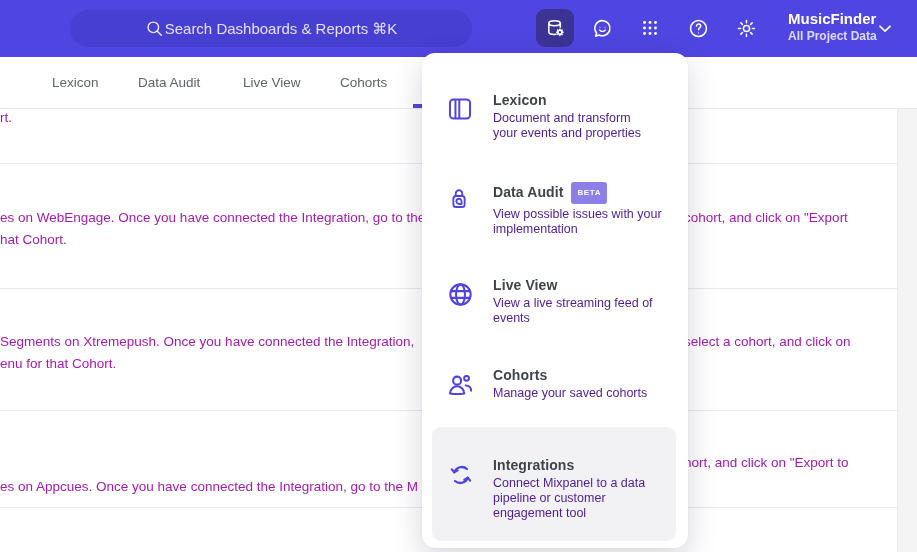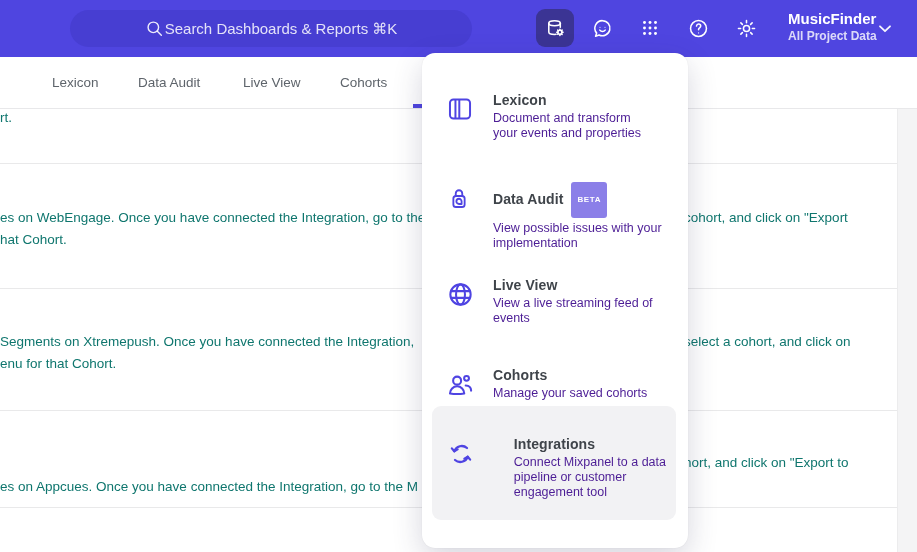--- a/index.html
+++ b/index.html
@@ -25,40 +25,40 @@
   .proj-chevron{position:absolute;left:879px;top:25px;}
 
   
   .tabbar{position:absolute;left:0;top:57px;width:917px;height:51px;background:#fff;border-bottom:1px solid #E8E8EA;z-index:1;}
   .tab{position:absolute;top:18px;font-size:13.5px;color:#5E646B;cursor:pointer;white-space:nowrap;}
   .tab-indicator{position:absolute;left:413px;top:47px;width:9px;height:4px;background:#4F45E0;}
 
   
   .gutter{position:absolute;left:897px;top:109px;width:20px;height:443px;background:#F4F4F5;border-left:1px solid #ECECED;box-sizing:border-box;}
   .divider{position:absolute;left:0;width:897px;height:1px;background:#E9E9EA;}
-  .frag{position:absolute;color:#0f766e;font-size:13.5px;white-space:nowrap;z-index:0;}
+  .frag{position:absolute;color:#a21caf;font-size:13.5px;white-space:nowrap;z-index:0;}
   .frag .ln{height:22px;line-height:22px;}
 
   
   .panel{
     position:absolute;left:422px;top:53px;width:266px;height:495px;background:#fff;
     border-radius:13px;z-index:10;
     box-shadow:0 10px 30px rgba(50,50,90,.20), 0 0 1px rgba(0,0,0,.12);
   }
   .menu-item{
     position:absolute;left:10px;width:244px;box-sizing:border-box;
     display:flex;gap:17px;padding:12px 10px 12px 14px;border-radius:9px;cursor:pointer;
   }
-  .menu-item.highlighted{background:#F2F2F4;top:353px;height:114px;padding-top:30px;justify-content:space-between;}
+  .menu-item.highlighted{background:#F2F2F4;top:374px;height:114px;padding-top:30px;}
   .mi-icon{width:30px;flex:none;margin-top:3px;color:#4F44E2;}
   .mi-title{font-size:14px;font-weight:bold;color:#3F444A;line-height:16px;letter-spacing:.1px;}
   .mi-desc{font-size:12.5px;color:#4c1d95;line-height:15px;margin-top:3px;}
   .badge{
     display:inline-block;background:#8B7FE8;color:#fff;font-size:8px;font-weight:bold;
-    letter-spacing:.6px;padding:10px 6px;border-radius:3px;vertical-align:2px;margin-left:8px;
+    letter-spacing:.6px;padding:3px 6px;border-radius:3px;vertical-align:2px;margin-left:8px;
   }
   svg{display:block;}
 </style>
 </head>
 <body>
 
 <div class="frag" style="left:0;top:107px;">
   <div class="ln">rt.</div>
 </div>
 

